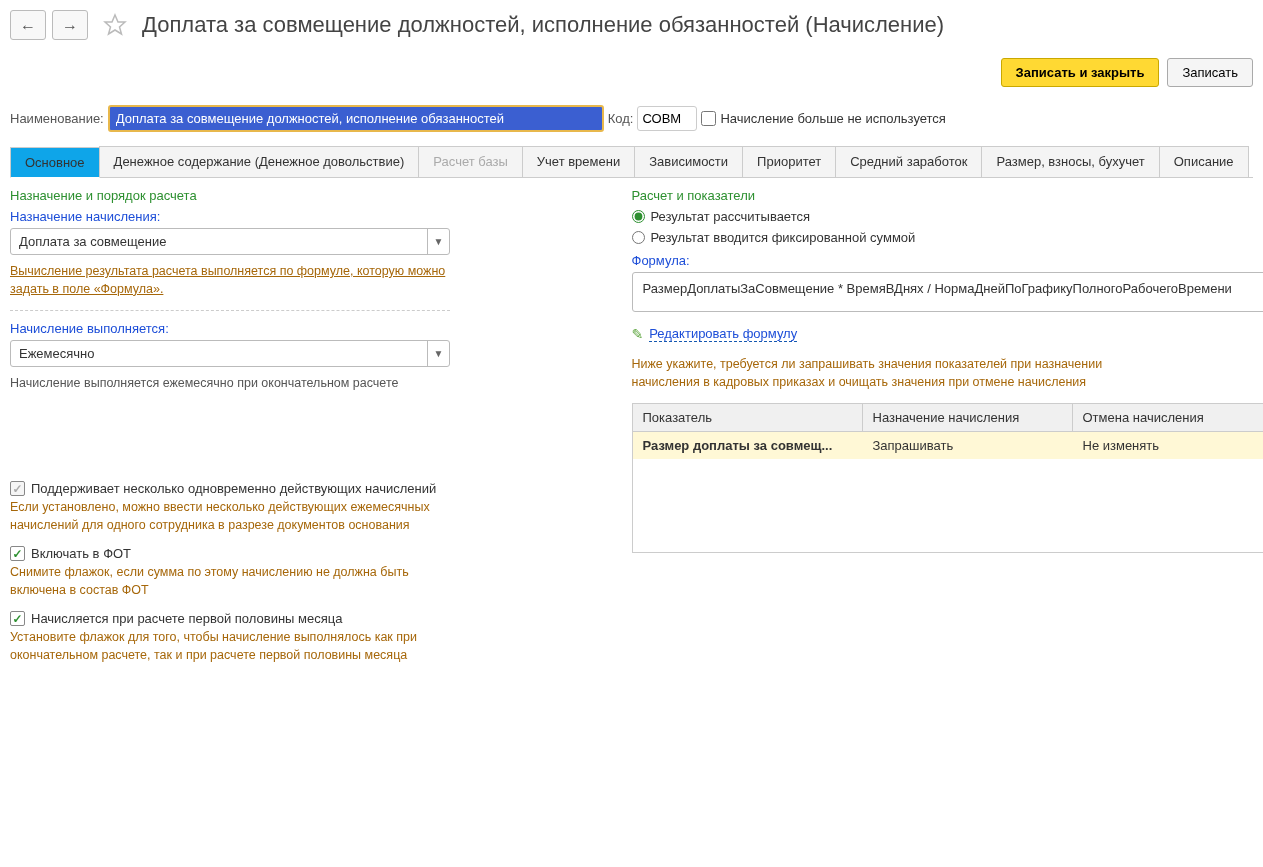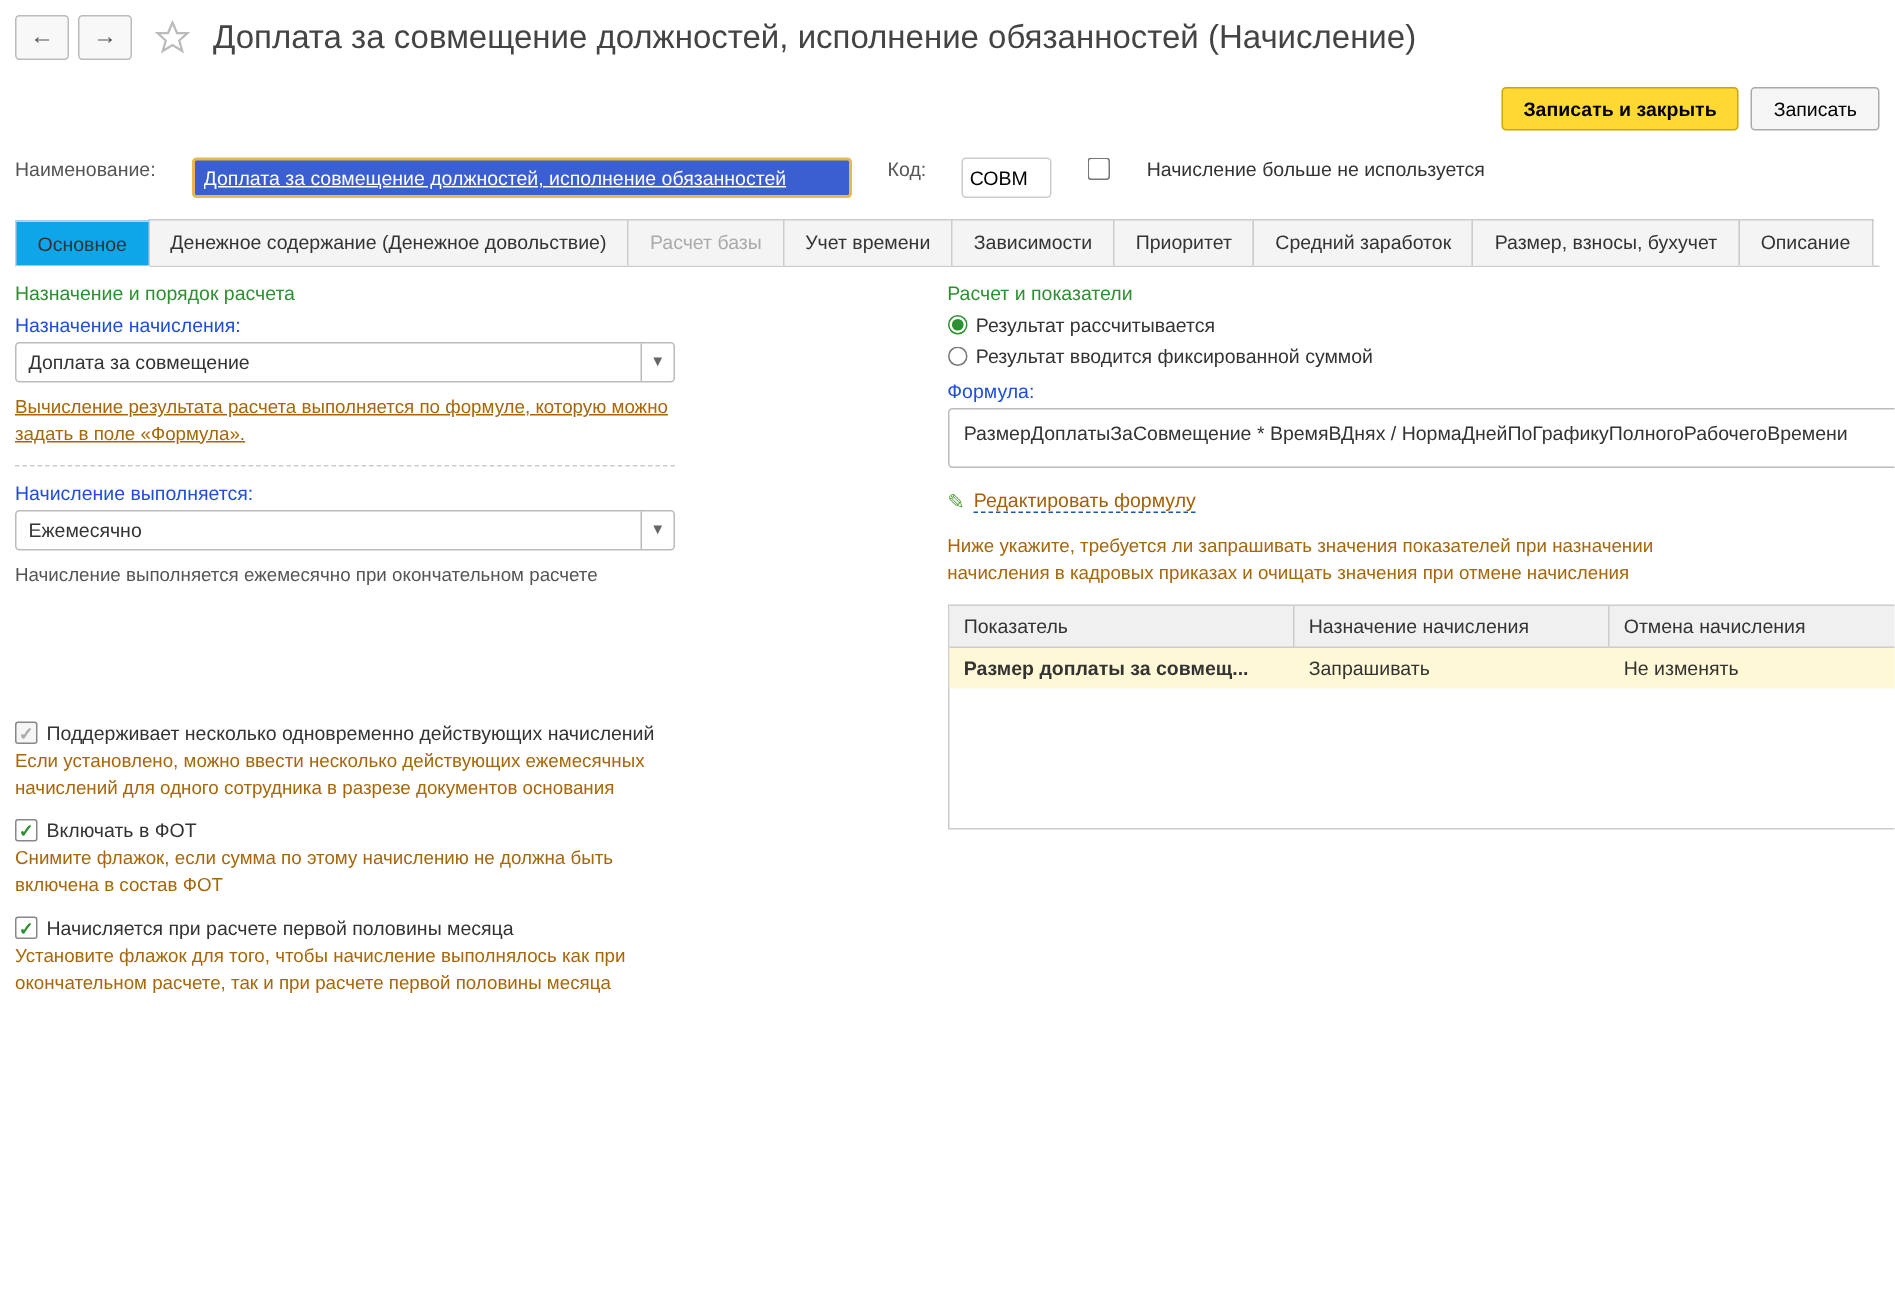--- a/index.html
+++ b/index.html
@@ -57,35 +57,35 @@
     cursor: pointer;
     font-size: 13px;
   }
   .btn-primary {
     background: #ffd933;
     border-color: #c9a800;
     font-weight: bold;
   }
   .field-row {
     display: flex;
-    gap: 24px;
+    align-items: center;
+    gap: 4px;
     margin-bottom: 14px;
   }
   .field-label {
     color: #555;
   }
   .name-input {
     border: 2px solid #e8b84c;
     padding: 4px 6px;
     font-size: 13px;
-    width: 440px;
+    width: 496px;
     background: #3b5fd1;
     color: #fff;
     border-radius: 3px;
-    text-decoration: underline;
   }
   .code-input {
     border: 1px solid #ccc;
     padding: 4px 4px;
     width: 60px;
     font-size: 13px;
     border-radius: 3px;
   }
   .checkbox {
     width: 15px;
@@ -179,21 +179,21 @@
     min-height: 40px;
     margin-bottom: 14px;
   }
   .edit-link-row {
     display: flex;
     align-items: center;
     gap: 6px;
     margin-bottom: 14px;
   }
   .edit-link {
-    color: #a16207;
+    color: #1d4ed8;
     text-decoration: underline;
     cursor: pointer;
     border-bottom: 1px dashed #1558b0;
     text-decoration: none;
   }
   .pencil-icon { color: #5aa33a; font-size: 14px; }
   .table {
     border: 1px solid #ccc;
     width: 640px;
     height: 150px;

